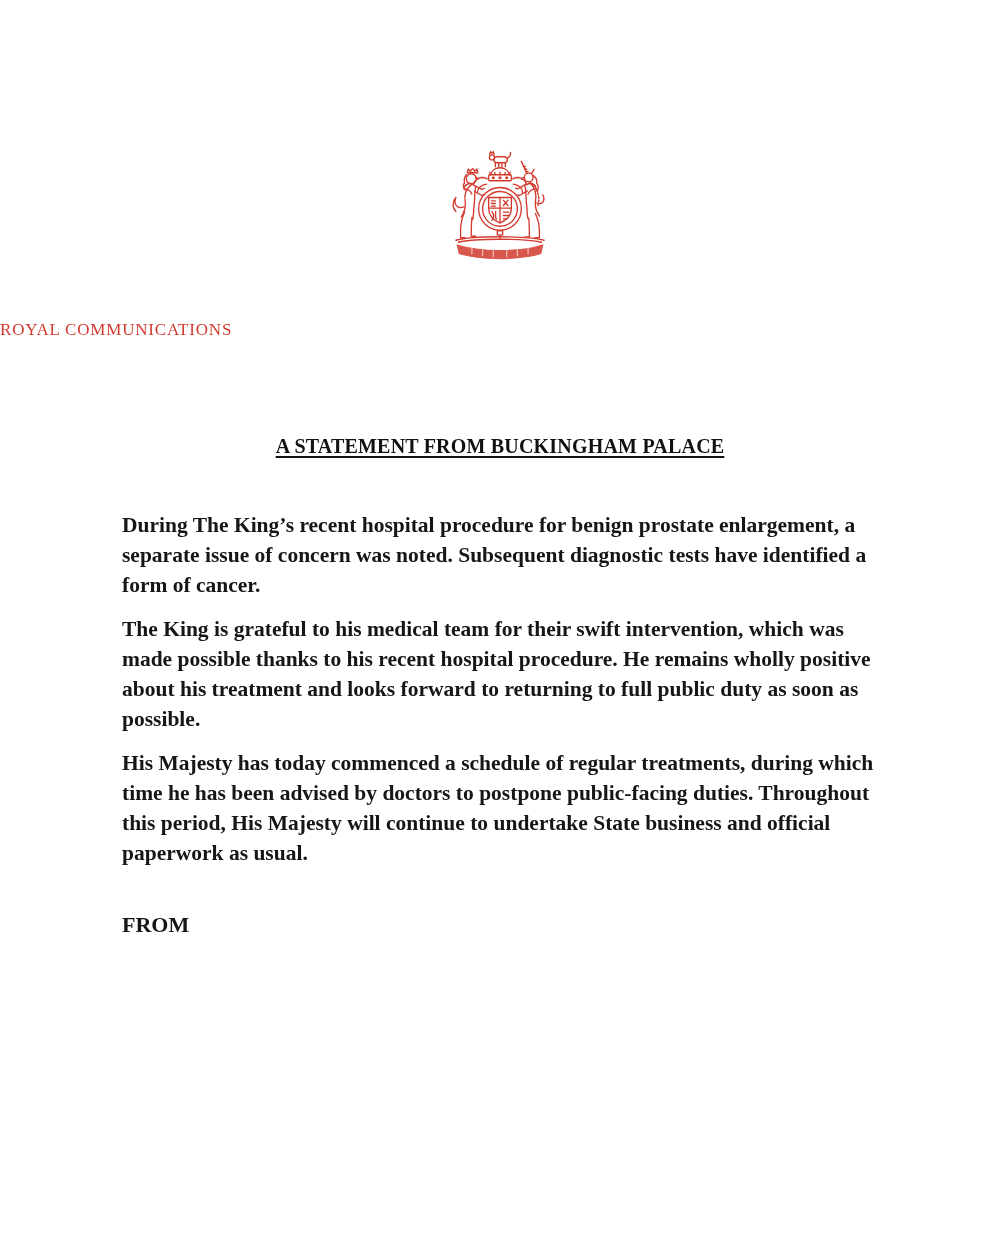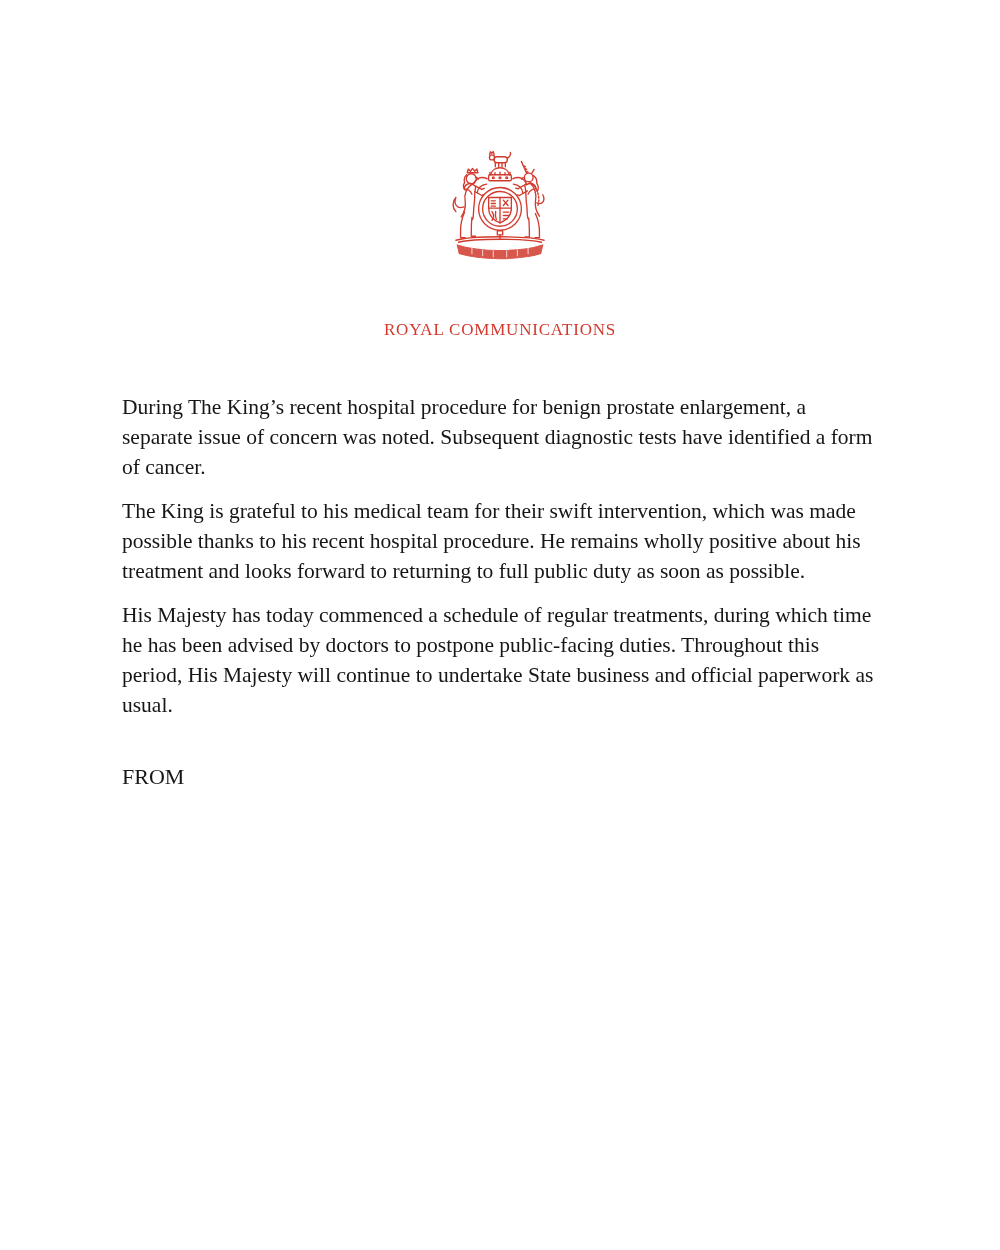--- a/index.html
+++ b/index.html
@@ -14,21 +14,21 @@
     background:var(--paper);
     font-family:"Liberation Serif", serif;
     color:var(--ink);
   }
   .page{
     position:relative;
     width:1000px;height:1250px;
     background:var(--paper);
     overflow:hidden;
   }
-  .masthead{text-align:center;}
+  .masthead{}
   .crest{
     margin:140px auto 0;
     width:134px;height:127px;
     color:var(--accent);
   }
   .crest svg{display:block;width:134px;height:127px;}
   .dept{
     margin-top:53px;
     line-height:20px;
     font-size:17px;
@@ -43,20 +43,21 @@
     font-weight:bold;
     letter-spacing:0.2px;
     text-decoration:underline;
     text-decoration-thickness:1.5px;
     text-underline-offset:3px;
     color:#111;
   }
   .bodycopy{
     margin:12px 120px 0 122px;
     max-width:758px;
+    font-weight:bold;
   }
   .para{
     font-size:21.5px;
     line-height:30px;
     margin:0 0 14px 0;
   }
   .para.first{margin-top:52px;}
   .ends{
     font-size:22px;
     line-height:30px;
@@ -135,20 +136,21 @@
         <path d="M36 157 C70 168 130 168 164 157 L161 170 C130 180 70 180 39 170 Z" fill="currentColor" opacity="0.85" stroke="currentColor" stroke-width="1.5"></path>
         <g stroke="#ffffff" stroke-width="1.6" opacity="0.7" fill="none">
           <path d="M58 161 v10 M74 164 v10 M90 165.5 v10 M110 165.5 v10 M126 164 v10 M142 161 v10"></path>
         </g>
       </svg>
     </div>
     <div class="dept">ROYAL COMMUNICATIONS</div>
   </header>
 
   <section class="statement">
+    <h1 class="title">A STATEMENT FROM BUCKINGHAM PALACE</h1>
 
     <div class="bodycopy">
       <p class="para first">During The King’s recent hospital procedure for benign prostate enlargement, a separate issue of concern was noted. Subsequent diagnostic tests have identified a form of cancer.</p>
       <p class="para">The King is grateful to his medical team for their swift intervention, which was made possible thanks to his recent hospital procedure. He remains wholly positive about his treatment and looks forward to returning to full public duty as soon as possible.</p>
       <p class="para">His Majesty has today commenced a schedule of regular treatments, during which time he has been advised by doctors to postpone public-facing duties. Throughout this period, His Majesty will continue to undertake State business and official paperwork as usual.</p>
       <p class="ends">FROM</p>
     </div>
   </section>
 
 </main>

